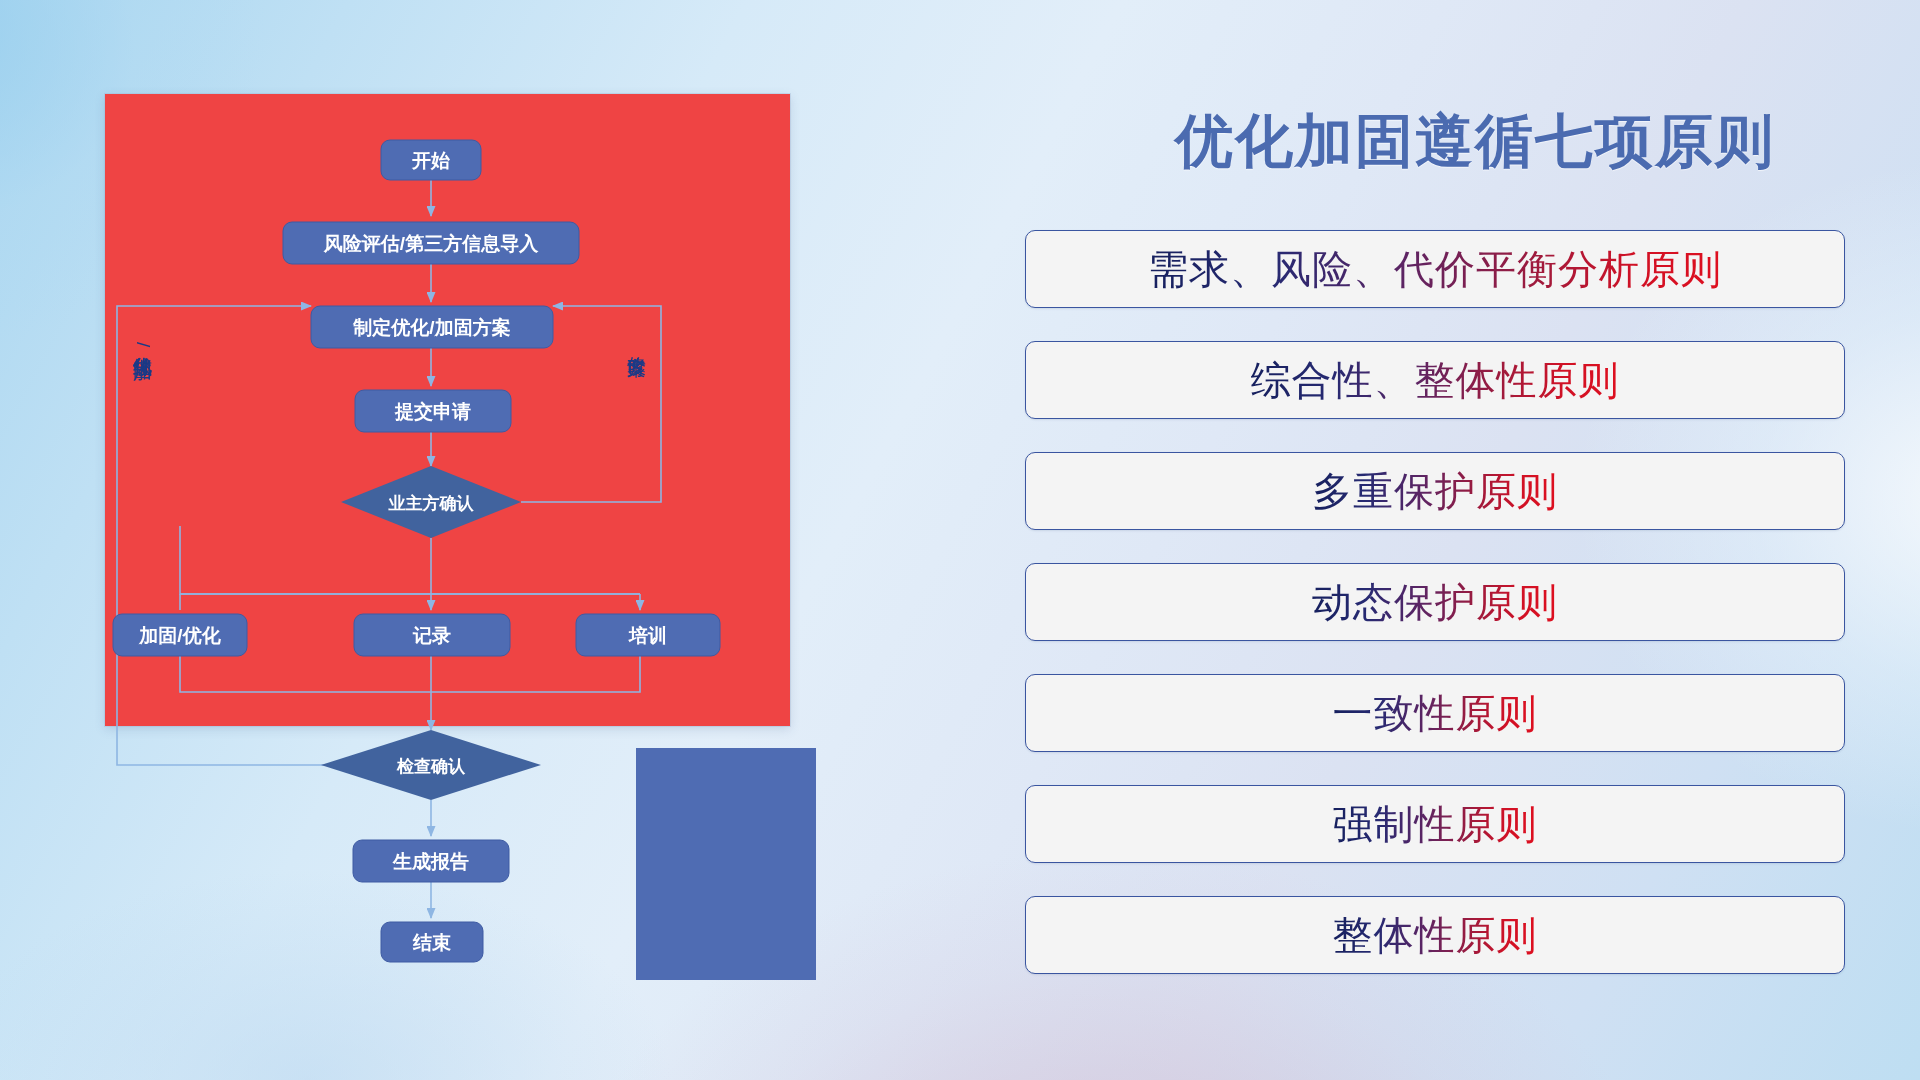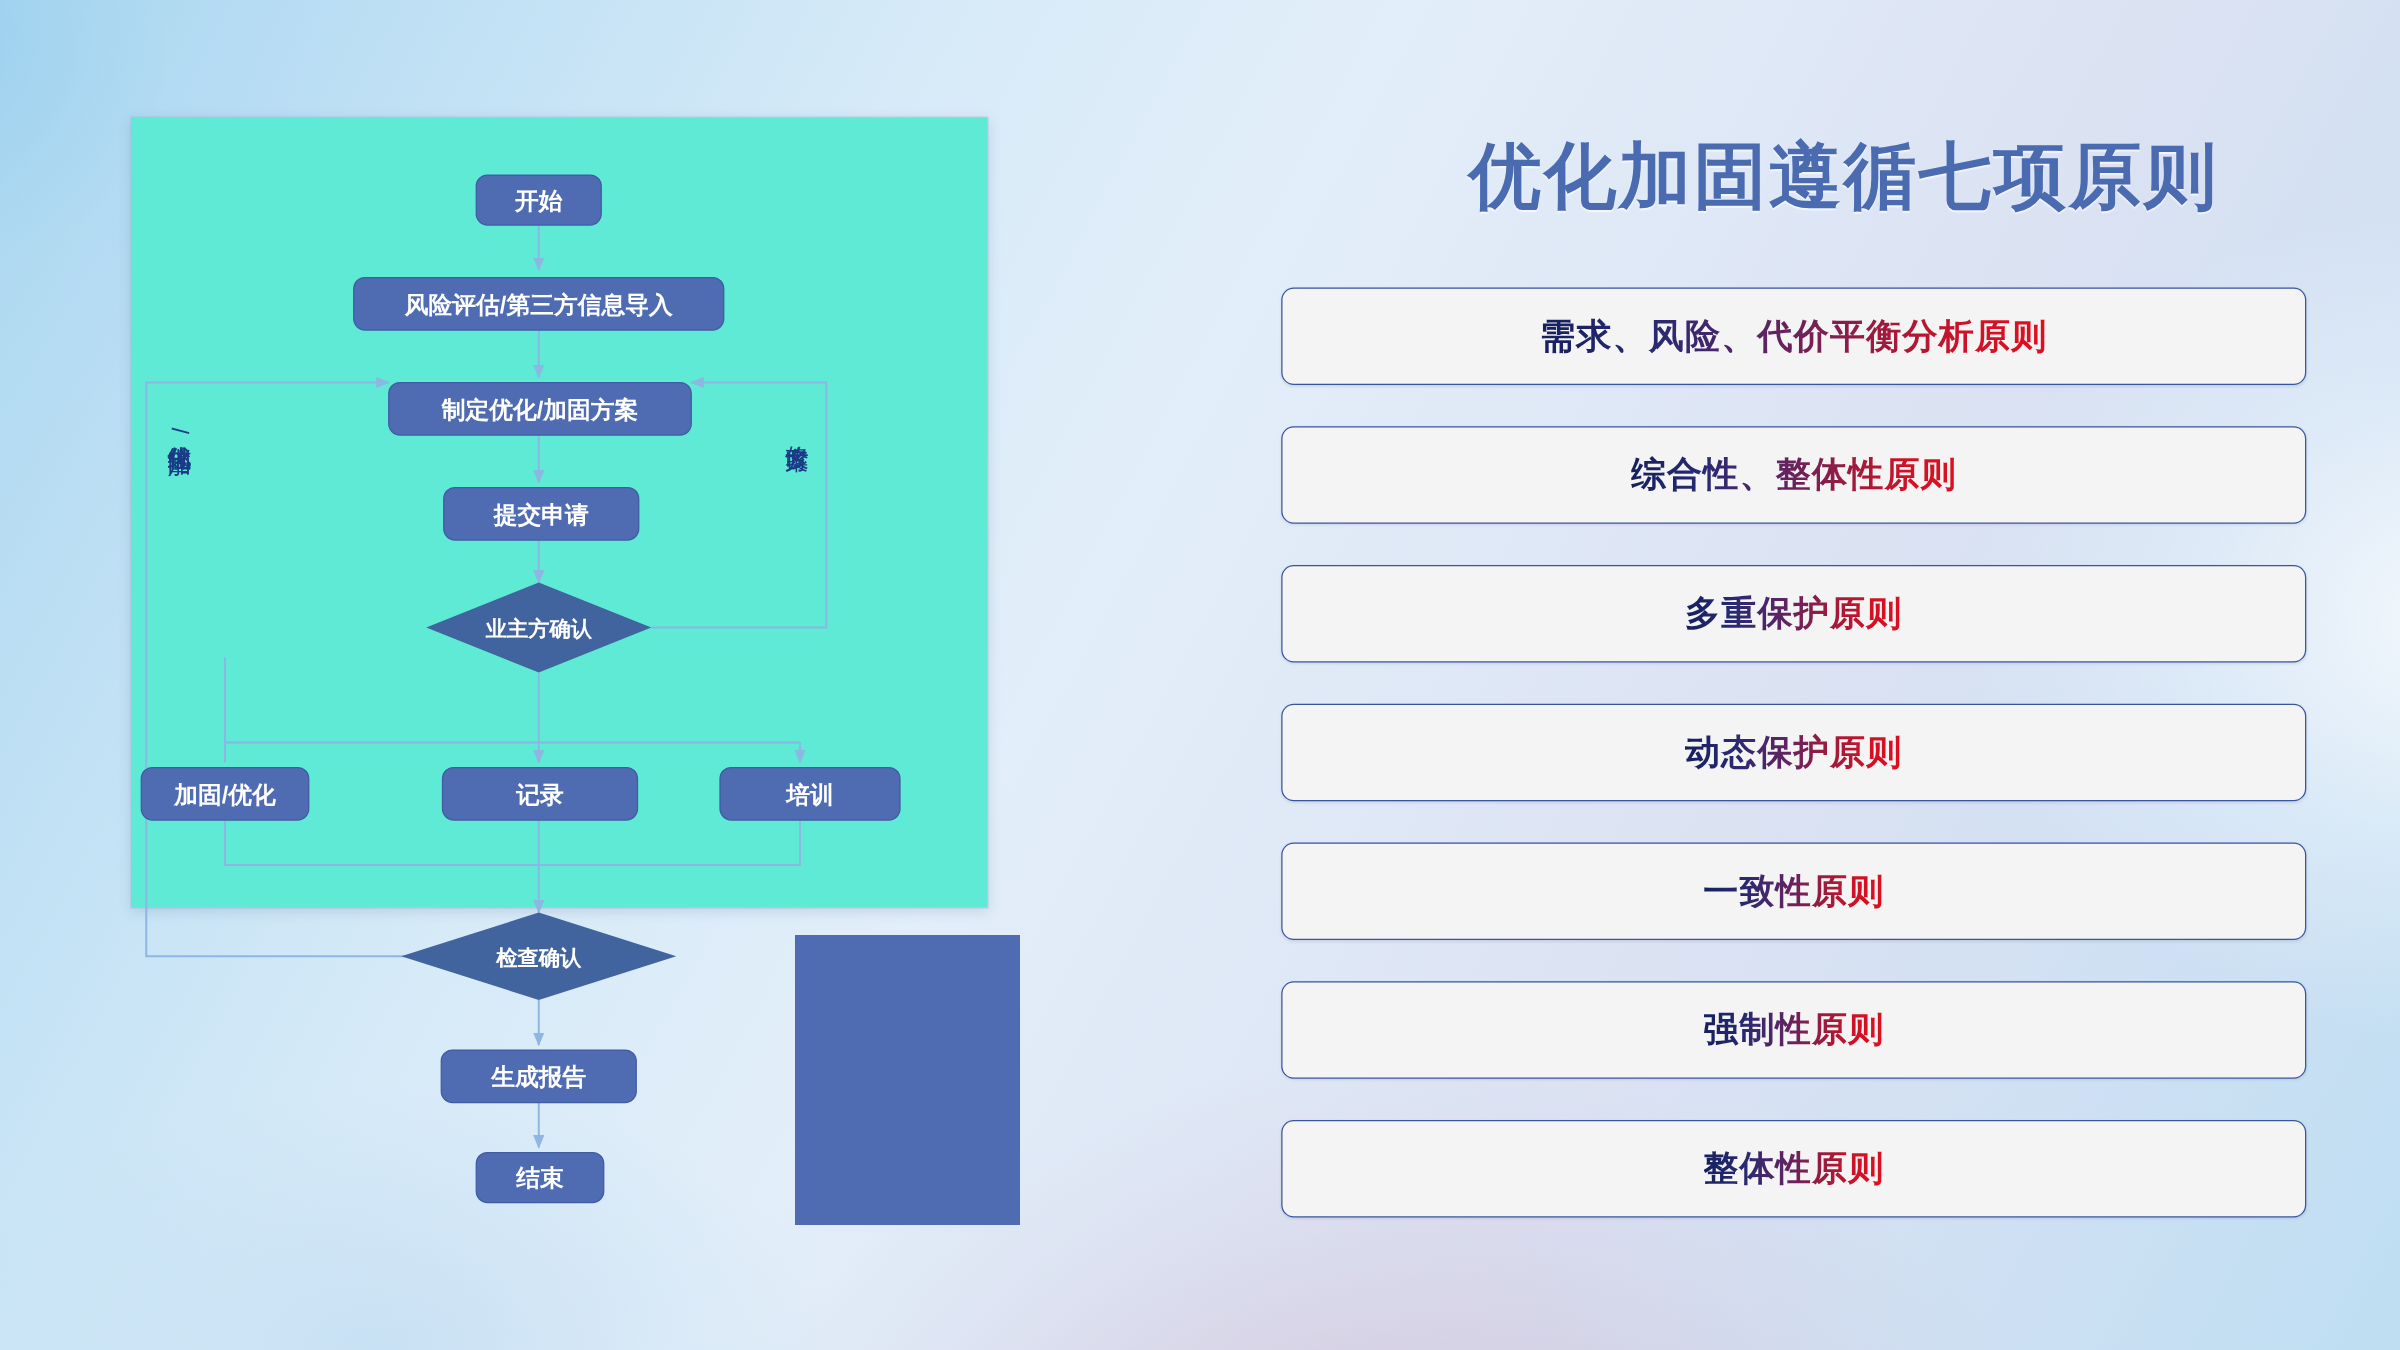--- a/index.html
+++ b/index.html
@@ -21,21 +21,21 @@
     background:radial-gradient(ellipse 430px 420px at -3% 3%, rgba(150,206,238,.72) 0%, rgba(176,218,242,.34) 45%, rgba(255,255,255,0) 75%); }
   .bgL5 { position:absolute; inset:0;
     background:radial-gradient(ellipse 520px 300px at 16% 100%, rgba(186,216,240,.55) 0%, rgba(255,255,255,0) 70%); }
 
   
   #accent-bar { position:absolute; left:636px; top:748px; width:180px; height:232px;
      background:#4f6cb3; }
   #accent-bar2 { position:absolute; left:636px; top:900px; width:180px; height:80px; background:#4f6cb3; }
   #flow-panel {
     position:absolute; left:105px; top:94px; width:685px; height:632px;
-    background:#5eead4;
+    background:#ef4444;
     box-shadow:0 0 0 1px rgba(160,180,210,.35), 0 3px 10px rgba(60,90,140,.18);
     text-decoration:underline;
   }
   #flow-svg { position:absolute; left:0; top:0; }
 
   
   #right-col { position:absolute; left:1020px; top:0; width:880px; height:1080px; }
   #panel-title {
     position:absolute; left:135px; top:103px; width:640px;
     font-size:58px; font-weight:bold; letter-spacing:2px;
@@ -51,21 +51,21 @@
     display:flex; align-items:center; justify-content:center;
     box-shadow:0 1px 2px rgba(90,110,150,.16);
   }
   .p-card::after {
     content:""; position:absolute; left:-4px; right:-4px; bottom:-5px; top:8px;
     border:1.6px solid #cf1020; border-radius:10px;
     border-top-color:transparent; border-left-color:#cf1020; border-right-color:#cf1020;
     pointer-events:none; z-index:-1;
   }
   .p-label {
-    font-size:28px; font-weight:bold; letter-spacing:1px; white-space:nowrap;
+    font-size:40px; font-weight:normal; letter-spacing:1px; white-space:nowrap;
     background:linear-gradient(90deg,#16205e 0%,#272a72 22%,#5d2463 45%,#a01a3c 68%,#d11125 85%,#de0f1f 100%);
     -webkit-background-clip:text; background-clip:text;
     -webkit-text-fill-color:transparent; color:transparent;
   }
 </style>
 </head>
 <body>
 
 <div id="bg">
   <div class="bgL1"></div>

